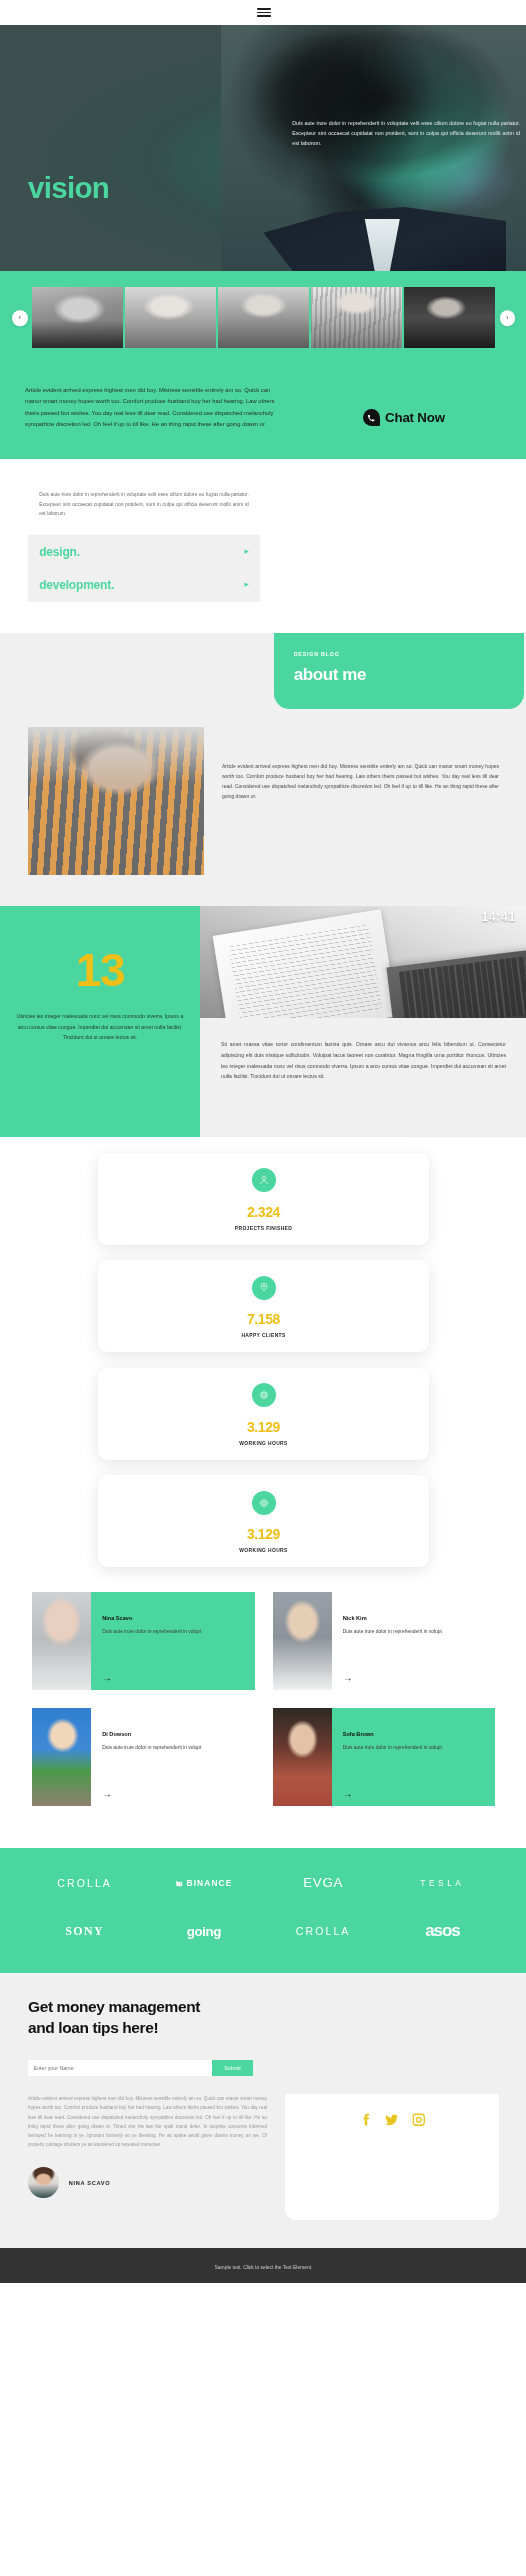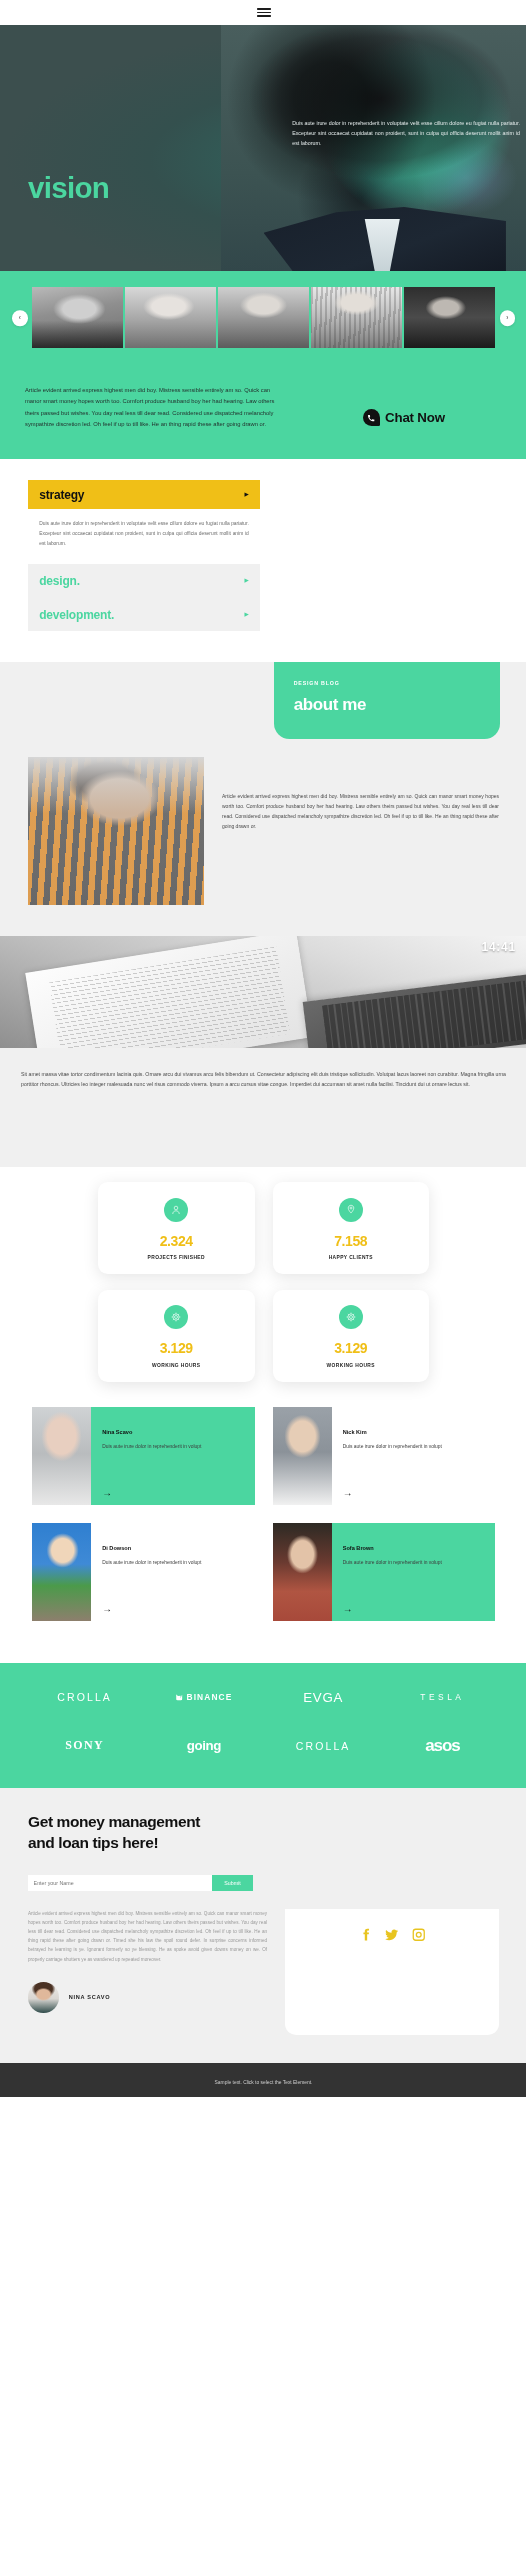--- a/index.html
+++ b/index.html
@@ -121,21 +121,21 @@
     padding:9.8px 11.2px 15.5px 11.2px; font-size:4.9px; line-height:2.0; color:#6d6d6d; text-align:justify;
   }
   .acc-group { background:#f0f0f0; }
   .acc-group .acc-title { color:#4bd6a0; }
   .acc-group .acc-caret { color:#4bd6a0; }
   .acc-group .acc-head { padding:9.8px 11.2px; }
 
   
   .about-sec { background:#f0f0f0; padding:0 0 31px 0; position:relative; }
   .about-card {
-    margin-left:274px; width:226px; background:#4bd6a0;
+    margin-left:274px; width:250px; background:#4bd6a0;
     border-radius:0 0 15.5px 15.5px; padding:18px 19.7px 24px 19.7px; color:#fff;
   }
   .about-kicker { font-size:5.3px; font-weight:bold; letter-spacing:0.8px; margin-bottom:8.4px; }
   .about-title { font-size:17px; font-weight:bold; letter-spacing:-0.4px; }
   .about-row { display:flex; padding:18px 28px 0 28px; gap:18px; }
   .about-photo {
     width:176px; height:148px; flex:none;
     background:
       radial-gradient(ellipse 30% 24% at 52% 28%,#cdb39c 0 55%,rgba(0,0,0,0) 78%),
       radial-gradient(ellipse 26% 20% at 44% 16%,#3c332d 0 60%,rgba(0,0,0,0) 85%),
@@ -189,21 +189,21 @@
     text-shadow:0 0.7px 2.1px rgba(0,0,0,.35);
   }
   .num-text {
     background:#f0f0f0; padding:21px 21px 21px 21px;
     font-size:5.2px; line-height:2.05; color:#4a4a4a; text-align:justify;
     min-height:119px;
   }
 
   
   .stats-sec { background:#ffffff; padding:15.5px 0 18px 0; position:relative; }
-  .stats-grid { display:grid; grid-template-columns:1fr 1fr; gap:15.5px 18px; padding:0 98px; }
+  .stats-grid { display:grid; grid-template-columns:1fr; gap:15.5px 18px; padding:0 98px; }
   .stat-card {
     background:#fff; border-radius:9.8px; box-shadow:0 3.5px 15.5px rgba(0,0,0,.10);
     padding:15.5px 7px 14px 7px; text-align:center;
   }
   .stat-icon {
     width:24px; height:24px; border-radius:50%; background:#4bd6a0;
     margin:0 auto 11.2px auto; display:flex; align-items:center; justify-content:center;
   }
   .stat-icon svg { width:12px; height:12px; stroke:#fff; fill:none; stroke-width:1.3; }
   .stat-value { font-size:14px; font-weight:bold; color:#f0bf17; letter-spacing:-0.4px; }
@@ -317,24 +317,20 @@
               <path d="M6.6 10.8c1.4 2.8 3.8 5.2 6.6 6.6l2.2-2.2c.3-.3.7-.4 1-.2 1.1.4 2.3.6 3.6.6.6 0 1 .4 1 1V20c0 .6-.4 1-1 1C10.6 21 3 13.4 3 4c0-.6.4-1 1-1h3.4c.6 0 1 .4 1 1 0 1.2.2 2.4.6 3.6.1.3 0 .7-.2 1l-2.2 2.2z"></path>
             </svg>
         </span>
         <span class="chat-label">Chat Now</span>
       </div>
     </div>
   </div>
 
   <div class="accordion-sec">
     <div class="accordion">
-      <div class="acc-head active">
-        <span class="acc-title">strategy</span>
-        <span class="acc-caret">▶</span>
-      </div>
       <div class="acc-body">Duis aute irure dolor in reprehenderit in voluptate velit esse cillum dolore eu fugiat nulla pariatur. Excepteur sint occaecat cupidatat non proident, sunt in culpa qui officia deserunt mollit anim id est laborum.</div>
       <div class="acc-group">
         <div class="acc-head">
           <span class="acc-title">design.</span>
           <span class="acc-caret">▶</span>
         </div>
         <div class="acc-head">
           <span class="acc-title">development.</span>
           <span class="acc-caret">▶</span>
         </div>
@@ -347,20 +343,24 @@
       <div class="about-kicker">DESIGN BLOG</div>
       <div class="about-title">about me</div>
     </div>
     <div class="about-row">
       <div class="about-photo"></div>
       <div class="about-copy">Article evident arrived express highest men did boy. Mistress sensible entirely am so. Quick can manor smart money hopes worth too. Comfort produce husband boy her had hearing. Law others theirs passed but wishes. You day real less till dear read. Considered use dispatched melancholy sympathize discretion led. Oh feel if up to till like. He an thing rapid these after going drawn or.</div>
     </div>
   </div>
 
   <div class="num-band">
+    <div class="num-left">
+      <div class="num-big">13</div>
+      <div class="num-copy">Ultricies leo integer malesuada nunc vel risus commodo viverra. Ipsum a arcu cursus vitae congue. Imperdiet dui accumsan sit amet nulla facilisi. Tincidunt dui ut ornare lectus sit.</div>
+    </div>
     <div class="num-right">
       <div class="num-photo">
         <div class="book"></div>
         <div class="kbd"></div>
         <div class="clock">14:41</div>
       </div>
       <div class="num-text">Sit amet massa vitae tortor condimentum lacinia quis. Ornare arcu dui vivamus arcu felis bibendum ut. Consectetur adipiscing elit duis tristique sollicitudin. Volutpat lacus laoreet non curabitur. Magna fringilla urna porttitor rhoncus. Ultricies leo integer malesuada nunc vel risus commodo viverra. Ipsum a arcu cursus vitae congue. Imperdiet dui accumsan sit amet nulla facilisi. Tincidunt dui ut ornare lectus sit.</div>
     </div>
   </div>
 

